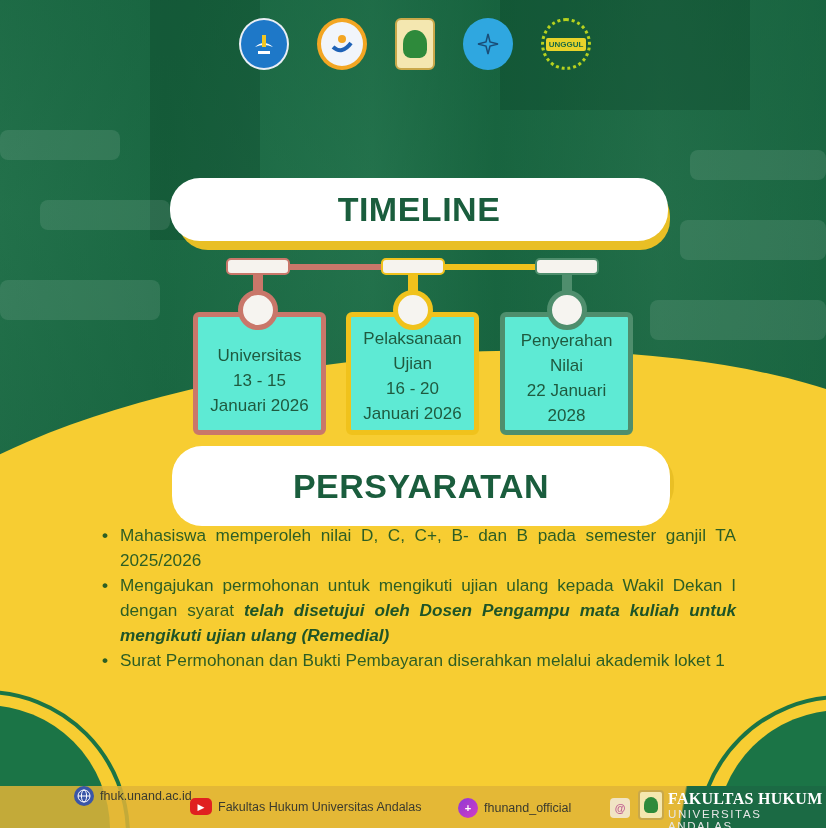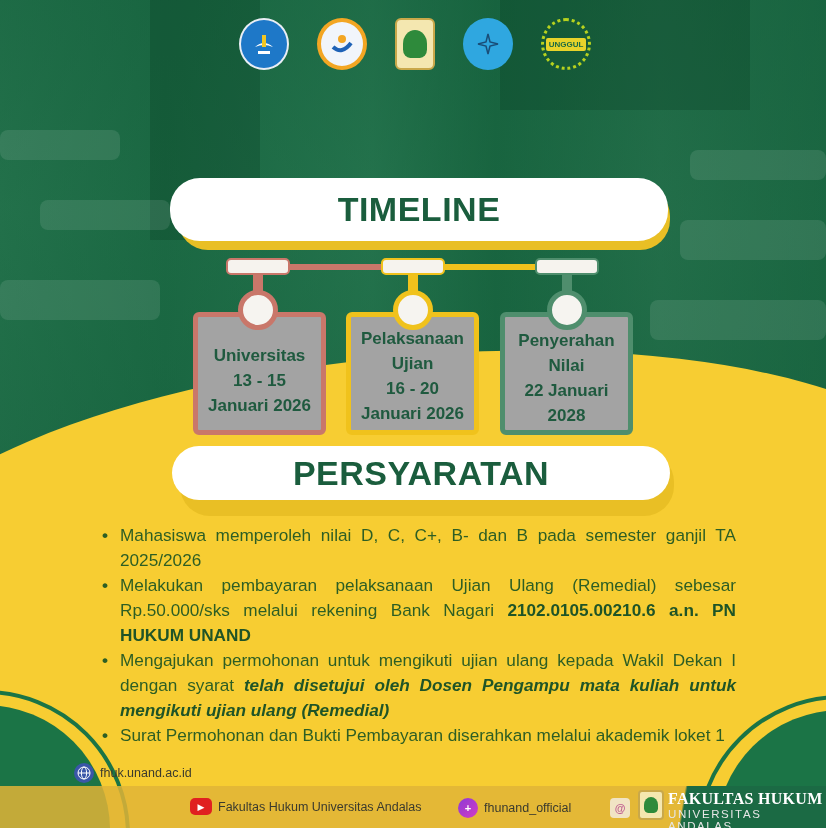--- a/index.html
+++ b/index.html
@@ -49,23 +49,23 @@
 
   
   .pill-shadow { position: absolute; background: #e9bf25; border-radius: 30px; }
   .pill { position: absolute; background: #fff; border-radius: 30px; display: flex; align-items: center; justify-content: center;
     color: #1a5d3d; font-weight: bold; font-size: 34px; letter-spacing: 0.5px; }
 
   
   .tl-line { position: absolute; height: 6px; }
   .tl-tag { position: absolute; width: 64px; height: 17px; background: #f6f3ee; border-radius: 5px; border: 2px solid; }
   .tl-stem { position: absolute; width: 10px; height: 20px; }
-  .tl-card { position: absolute; background: #a3a3a3; border: 5px solid; border-radius: 6px;
+  .tl-card { position: absolute; background: #5eead4; border: 5px solid; border-radius: 6px;
     display: flex; align-items: center; justify-content: center; text-align: center;
-    color: #1f5a3f; font-weight: bold; font-size: 17px; line-height: 25px; padding-top: 14px; }
+    color: #1f5a3f; font-weight: normal; font-size: 17px; line-height: 25px; padding-top: 14px; }
   .tl-circle { position: absolute; width: 40px; height: 40px; border-radius: 50%; background: #f6f4f0; border: 5px solid; }
 
   .c-red { border-color: #c9776a; } .bg-red { background: #c9776a; }
   .c-yel { border-color: #f0c21c; } .bg-yel { background: #f0c21c; }
   .c-grn { border-color: #4f8e6d; } .bg-grn { background: #4f8e6d; }
 
   
   .reqs { position: absolute; left: 100px; top: 523px; width: 636px; list-style: none; color: #2d5e24;
     font-size: 17.2px; line-height: 25px; text-align: justify; }
   .reqs li { position: relative; padding-left: 20px; }
@@ -179,41 +179,38 @@
     <div>
       <div>Penyerahan</div>
       <div>Nilai</div>
       <div>22 Januari</div>
       <div>2028</div>
     </div>
   </div>
   <div class="tl-circle c-grn" style="left:547px;top:290px;"></div>
 
   <div class="pill-shadow" style="left:180px;top:452px;width:494px;height:64px;"></div>
-  <div class="pill" style="left:172px;top:446px;width:498px;height:54px;">
+  <div class="pill" style="left:172px;top:446px;width:498px;height:80px;">
     <span>PERSYARATAN</span>
   </div>
 
   <ul class="reqs">
     <li>
       <span>Mahasiswa memperoleh nilai D, C, C+, B- dan B pada semester ganjil TA 2025/2026</span>
-    </li>
-    <li>
-      <span>Melakukan pembayaran pelaksanaan Ujian Ulang (Remedial) sebesar Rp.50.000/sks melalui rekening Bank Nagari </span><span class="b">2102.0105.00210.6 a.n. PN HUKUM UNAND</span>
     </li>
     <li>
       <span>Mengajukan permohonan untuk mengikuti ujian ulang kepada Wakil Dekan I dengan syarat </span><span class="bi">telah disetujui oleh Dosen Pengampu mata kuliah untuk mengikuti ujian ulang (Remedial)</span>
     </li>
     <li>
       <span>Surat Permohonan dan Bukti Pembayaran diserahkan melalui akademik loket 1</span>
     </li>
   </ul>
 
   <div class="footer"></div>
-  <div class="f-item" style="left:34px;top:763px;padding-left:40px;">
+  <div class="f-item" style="left:34px;top:786px;padding-left:40px;">
     <span class="f-ico ico-globe">
       <svg width="14" height="14" viewBox="0 0 14 14">
           <circle cx="7" cy="7" r="6" fill="none" stroke="#fff" stroke-width="1"></circle>
           <ellipse cx="7" cy="7" rx="2.6" ry="6" fill="none" stroke="#fff" stroke-width="1"></ellipse>
           <line x1="1" y1="7" x2="13" y2="7" stroke="#fff" stroke-width="1"></line>
         </svg>
     </span>
     <span>fhuk.unand.ac.id</span>
   </div>
   <div class="f-item" style="left:190px;top:798px;">

